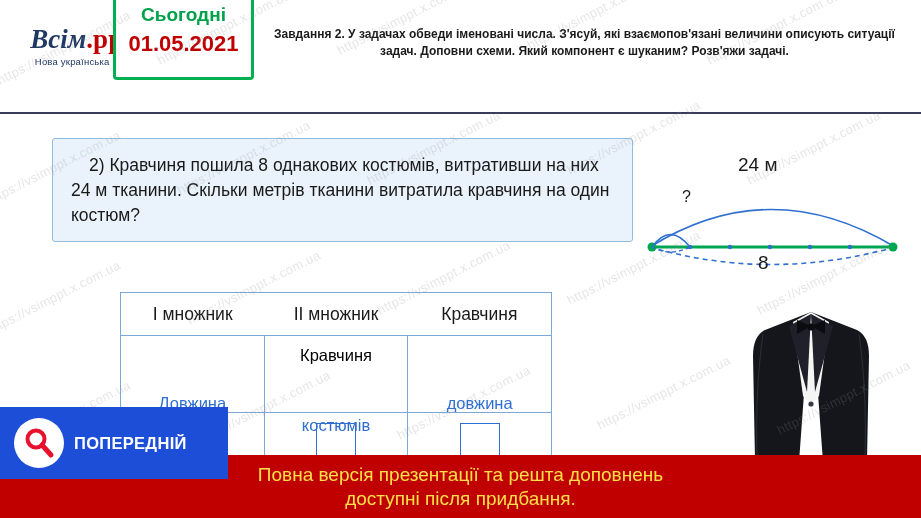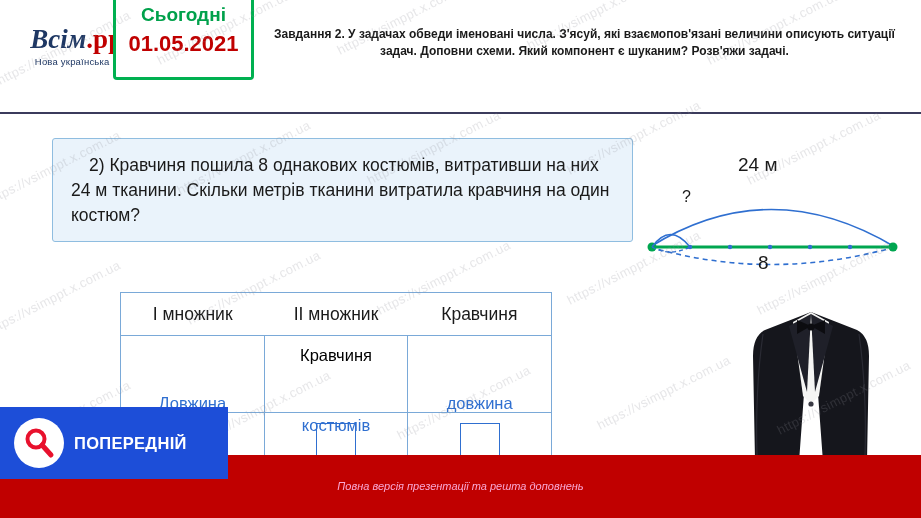--- a/index.html
+++ b/index.html
@@ -259,23 +259,22 @@
     width: 921px;
     height: 63px;
     background: #c00000;
     z-index: 9;
     display: flex;
     flex-direction: column;
     align-items: center;
     justify-content: center;
   }
   .bb-line {
-    color: #f9a8d4;
-    font-style: italic;
-    font-size: 11px;
+    color: #fde047;
+    font-size: 19px;
     line-height: 1.25;
     text-align: center;
   }
 </style>
 </head>
 <body>
 
 <div class="slide">
 
   <div class="watermarks">
@@ -407,15 +406,16 @@
         <line x1="20" y1="19" x2="29" y2="29" stroke="#e8112d" stroke-width="5" stroke-linecap="round"></line>
       </svg>
     </div>
     <div class="preview-text">
       <div>ПОПЕРЕДНІЙ</div>
     </div>
   </div>
 
   <div class="bottom-banner">
     <div class="bb-line">Повна версія презентації та решта доповнень</div>
+    <div class="bb-line">доступні після придбання.</div>
   </div>
 
 </div>
 
 </body></html>

